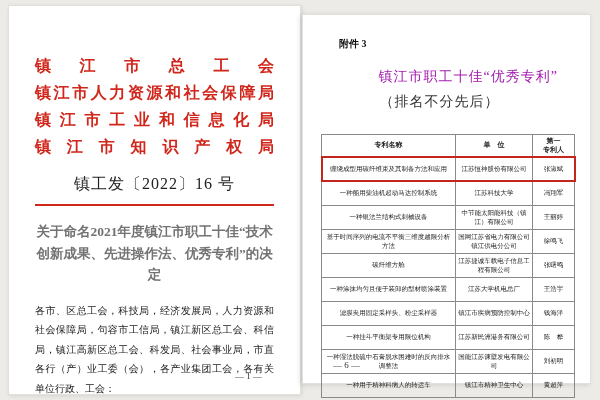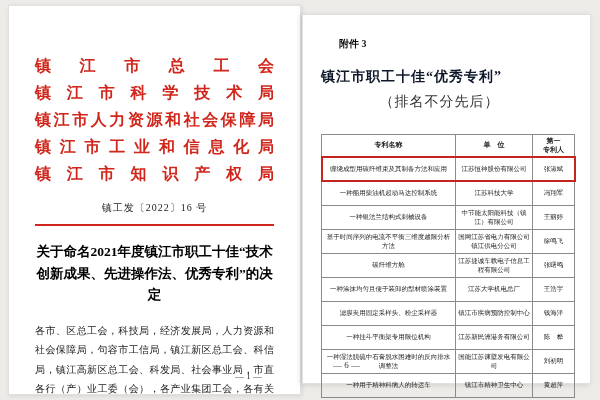--- a/index.html
+++ b/index.html
@@ -9,30 +9,30 @@
   .page { background:#ffffff; position:absolute; border:1px solid #e2e0dc; }
   .page-left  { left:8px;  top:5px;  width:293px; height:390px; box-shadow:1px 1px 4px rgba(0,0,0,.10); }
   .page-right { left:302px; top:14px; width:289px; height:370px; box-shadow:-2px 1px 5px rgba(0,0,0,.12); }
 
   
   .lp-inner { padding:46px 26px 0 26px; }
   .red-header-line {
     color:#d0261b; font-weight:bold; font-size:16px; line-height:27px;
     text-align:justify; text-align-last:justify; white-space:nowrap;
   }
-  .doc-number { text-align:center; font-size:10px; color:#222; margin-top:14px; letter-spacing:1px; }
+  .doc-number { text-align:center; font-size:16px; color:#222; margin-top:14px; letter-spacing:1px; }
   .red-divider { border:none; border-top:2.5px solid #d0261b; margin-top:9px; }
-  .doc-title { margin-top:15px; text-align:center; font-weight:bold; font-size:13.5px; line-height:1.6; color:#000000; }
+  .doc-title { margin-top:15px; text-align:center; font-weight:bold; font-size:13.5px; line-height:1.6; color:#737373; }
   .body-par { margin-top:15px; font-size:10px; line-height:1.95; text-align:justify; color:#1a1a1a; }
   .page-num-left { position:absolute; bottom:13px; right:38px; font-size:9px; color:#333; }
 
   
   .rp-inner { padding:22px 32px 0 18px; }
   .attachment-label { font-size:10px; font-weight:600; color:#111; margin-left:18px; }
-  .table-title { text-align:left; font-size:14px; font-weight:bold; color:#0f172a; margin-top:17px; letter-spacing:1px; }
+  .table-title { text-align:right; font-size:14px; font-weight:normal; color:#a21caf; margin-top:17px; letter-spacing:1px; }
   .table-subtitle { text-align:center; font-size:14px; color:#333; margin-top:7px; letter-spacing:1px; }
 
   table.patent-table { margin:23px auto 0 auto; border-collapse:collapse; table-layout:fixed; width:253px; }
   .patent-table th, .patent-table td {
     border:1px solid #8a8a8a; text-align:center; vertical-align:middle;
     font-weight:normal; color:#1c1c1c; padding:2px 2px;
   }
   .patent-table th { font-weight:bold; font-size:7px; height:20px; line-height:1.25; }
   .col-patent { width:134px; }
   .col-unit { width:77px; }
@@ -43,21 +43,20 @@
 </style>
 </head>
 <body>
 
 <div class="screen">
 
   <div class="page page-left">
     <div class="lp-inner">
       <div>
         <div class="red-header-line">镇江市总工会</div>
-        <div class="red-header-line">镇江市科学技术局</div>
         <div class="red-header-line">镇江市人力资源和社会保障局</div>
         <div class="red-header-line">镇江市工业和信息化局</div>
         <div class="red-header-line">镇江市知识产权局</div>
       </div>
       <div class="doc-number">镇工发〔2022〕16 号</div>
       <hr class="red-divider">
       <div class="doc-title">关于命名2021年度镇江市职工十佳“技术创新成果、先进操作法、优秀专利”的决定</div>
       <p class="body-par">各市、区总工会，科技局，经济发展局，人力资源和社会保障局，句容市工信局，镇江新区总工会、科信局，镇江高新区总工会、科发局、社会事业局，市直各行（产）业工委（会），各产业集团工会，各有关单位行政、工会：</p>
 
     </div>

